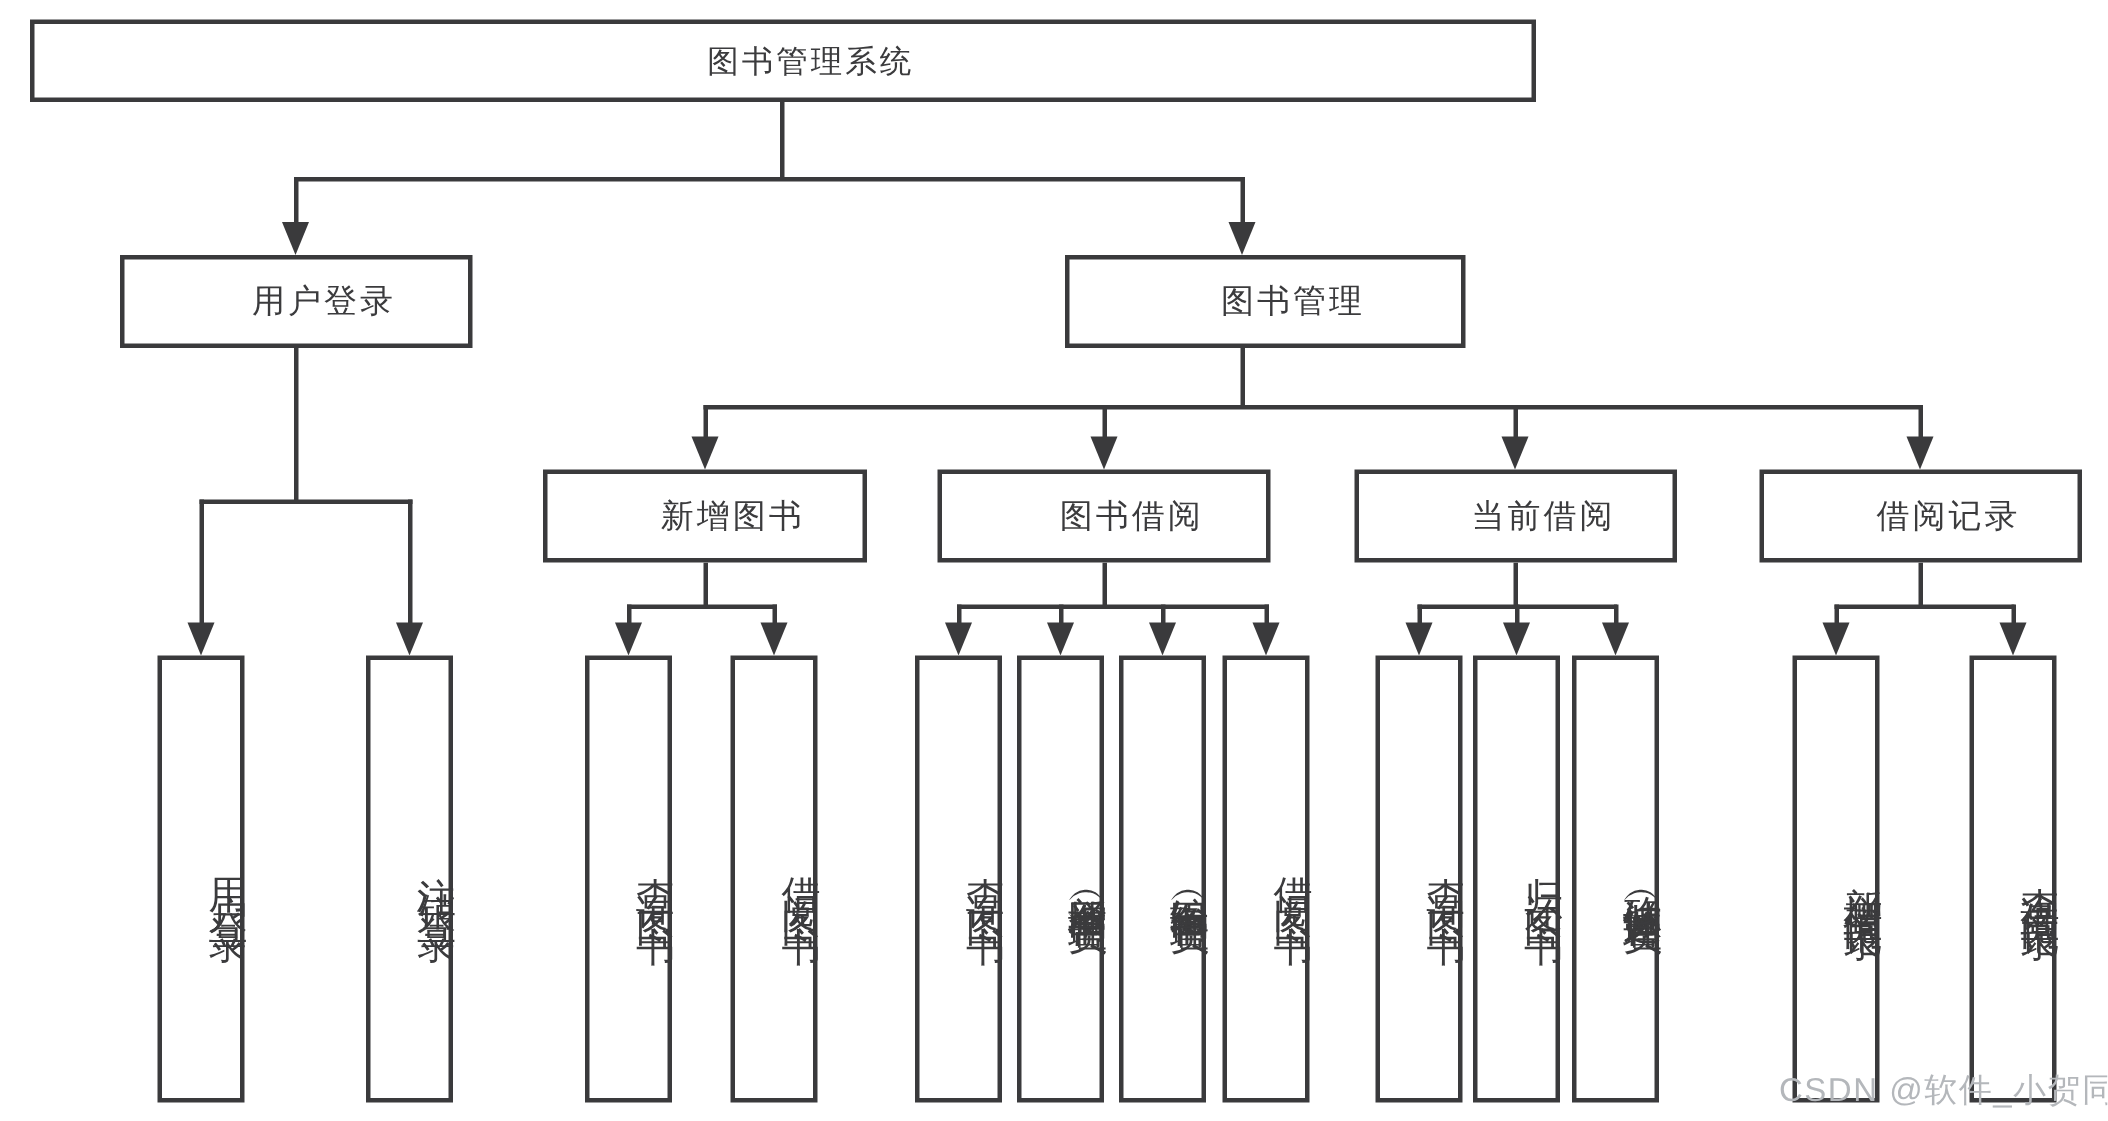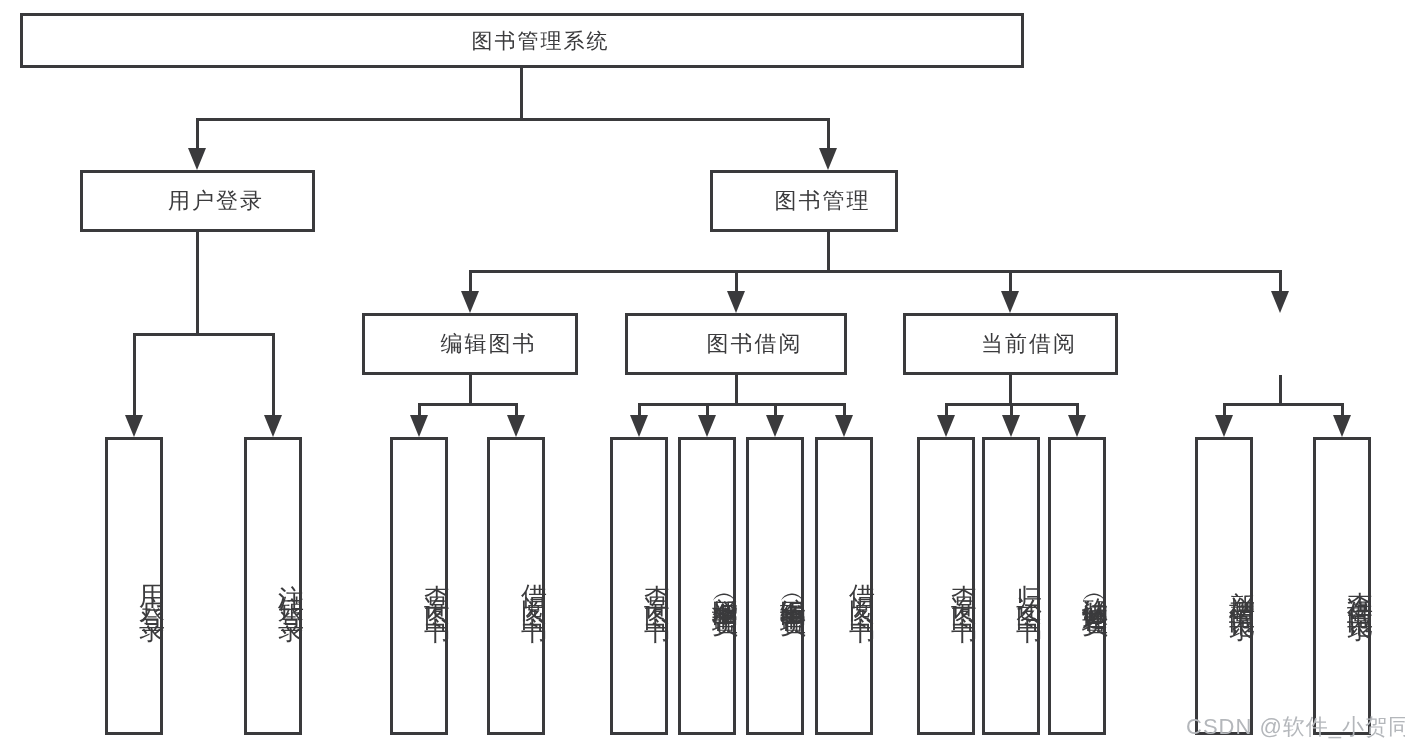--- a/index.html
+++ b/index.html
@@ -115,32 +115,35 @@
   <div class="vline" style="left:1341px;top:403px;height:14px"></div>
   <div class="arrow" style="left:1333px;top:415px"></div>
 
   <div class="box hbox root" style="left:20px;top:13px;width:1004px;height:55px">
     <span>图书管理系统</span>
   </div>
 
   <div class="box hbox" style="left:80px;top:170px;width:235px;height:62px">
     <span>用户登录</span>
   </div>
-  <div class="box hbox" style="left:710px;top:170px;width:188px;height:62px">
+  <div class="box hbox" style="left:710px;top:170px;width:267px;height:62px">
     <span>图书管理</span>
   </div>
 
   <div class="box hbox" style="left:362px;top:313px;width:216px;height:62px">
-    <span>编辑图书</span>
+    <span>新增图书</span>
   </div>
   <div class="box hbox" style="left:903px;top:313px;width:215px;height:62px">
     <span>当前借阅</span>
   </div>
   <div class="box hbox" style="left:625px;top:313px;width:222px;height:62px">
     <span>图书借阅</span>
+  </div>
+  <div class="box hbox" style="left:1173px;top:313px;width:215px;height:62px">
+    <span>借阅记录</span>
   </div>
 
   <div class="box vbox ls-lg" style="left:105px;top:437px">
     <span>用户登录</span>
   </div>
   <div class="box vbox ls-lg" style="left:244px;top:437px">
     <span>注销登录</span>
   </div>
   <div class="box vbox ls-lg" style="left:390px;top:437px">
     <span>查询图书</span>

